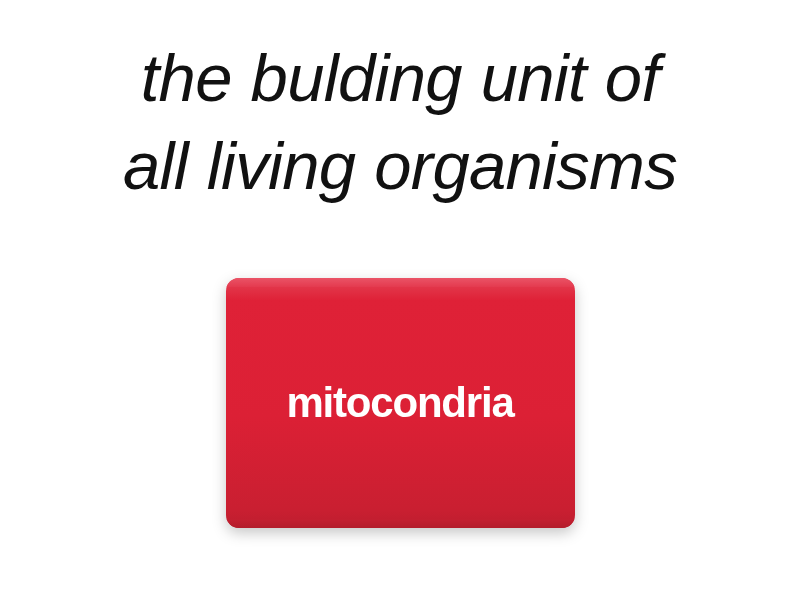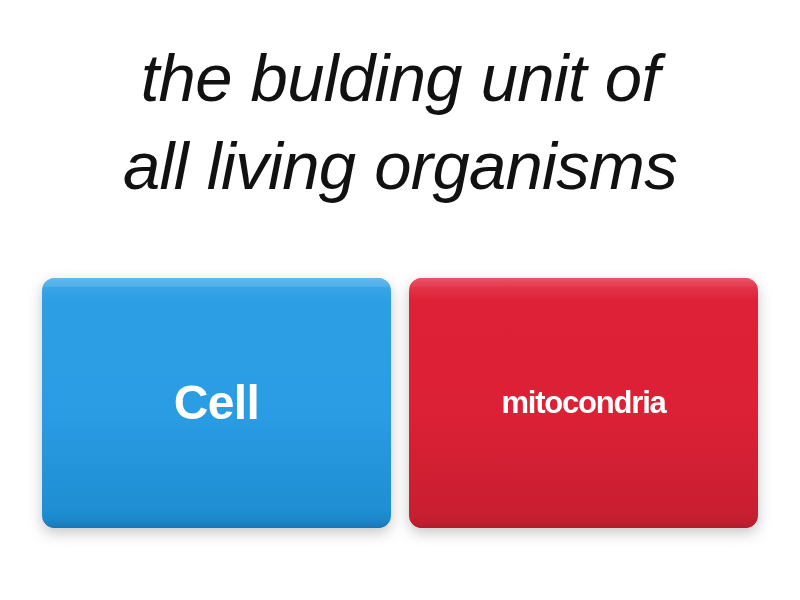--- a/index.html
+++ b/index.html
@@ -144,39 +144,36 @@
     color: #ffffff;
     font-family: "Liberation Sans", sans-serif;
     font-weight: 700;
     font-size: 48px;
     line-height: 1.1;
     letter-spacing: -0.6px;
     white-space: nowrap;
   }
 
   .answer-label.label-long {
-    font-size: 31px;
+    font-size: 42px;
     letter-spacing: -1.2px;
   }
 </style>
 </head>
 <body>
 
 <div class="quiz-screen">
 
   <div class="question-area">
     <span class="question-text">the bulding unit of
 all living organisms</span>
   </div>
 
   <div class="answers-row">
 
-    <div class="answer-tile tile-blue">
-      <span class="answer-label">Cell</span>
-    </div>
 
     <div class="answer-tile tile-red">
       <span class="answer-label label-long">mitocondria</span>
     </div>
 
   </div>
 
 </div>
 
 </body></html>

